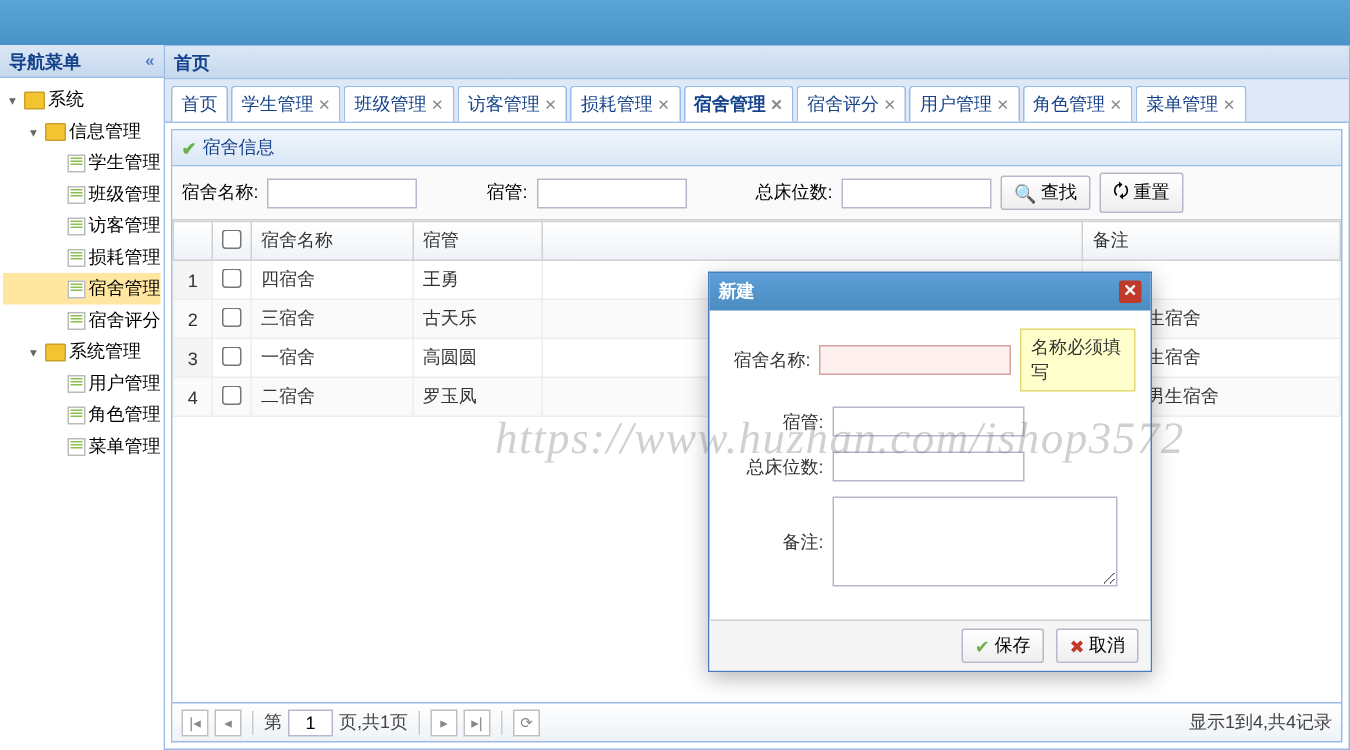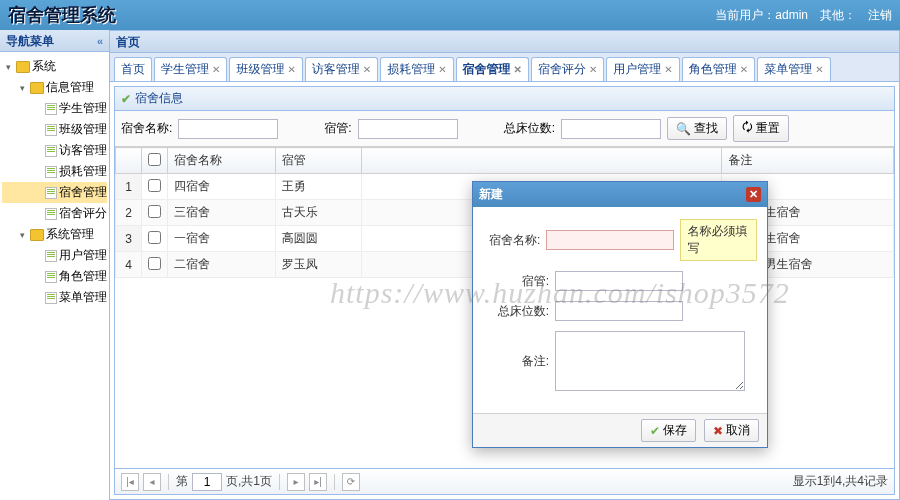--- a/index.html
+++ b/index.html
@@ -64,26 +64,20 @@
 .frow input.err { background: #fff0f0; border-color: #d9a0a0; }
 .frow textarea { border: 1px solid #b5b8c8; width: 190px; height: 60px; padding: 2px 4px; resize: both; }
 .hint { background: #ffffcc; border: 1px solid #e6d87a; padding: 3px 6px; color: #333; font-size: 12px; }
 .dlg-ft { border-top: 1px solid #d0d0d0; padding: 5px 8px; display: flex; justify-content: flex-end; gap: 8px; background: #f5f5f5; }
 .watermark { position: absolute; top: 245px; left: 220px; font-size: 30px; color: rgba(120,120,120,.35); font-style: italic; font-family: Georgia, serif; pointer-events: none; z-index: 20; letter-spacing: 1px; }
 </style>
 </head>
 <body>
 
 <div class="header">
-  <div class="logo">宿舍管理系统</div>
-  <div class="header-right">
-    <span><span>当前用户：</span><span>admin</span></span>
-    <span>其他：</span>
-    <a href="#">注销</a>
-  </div>
 </div>
 
 <div class="layout">
   <div class="sidebar">
     <div class="panel-header">
       <span>导航菜单</span>
       <span class="collapse-icon">«</span>
     </div>
     <div class="tree" id="tree">
         <div class="tree-node d0">

